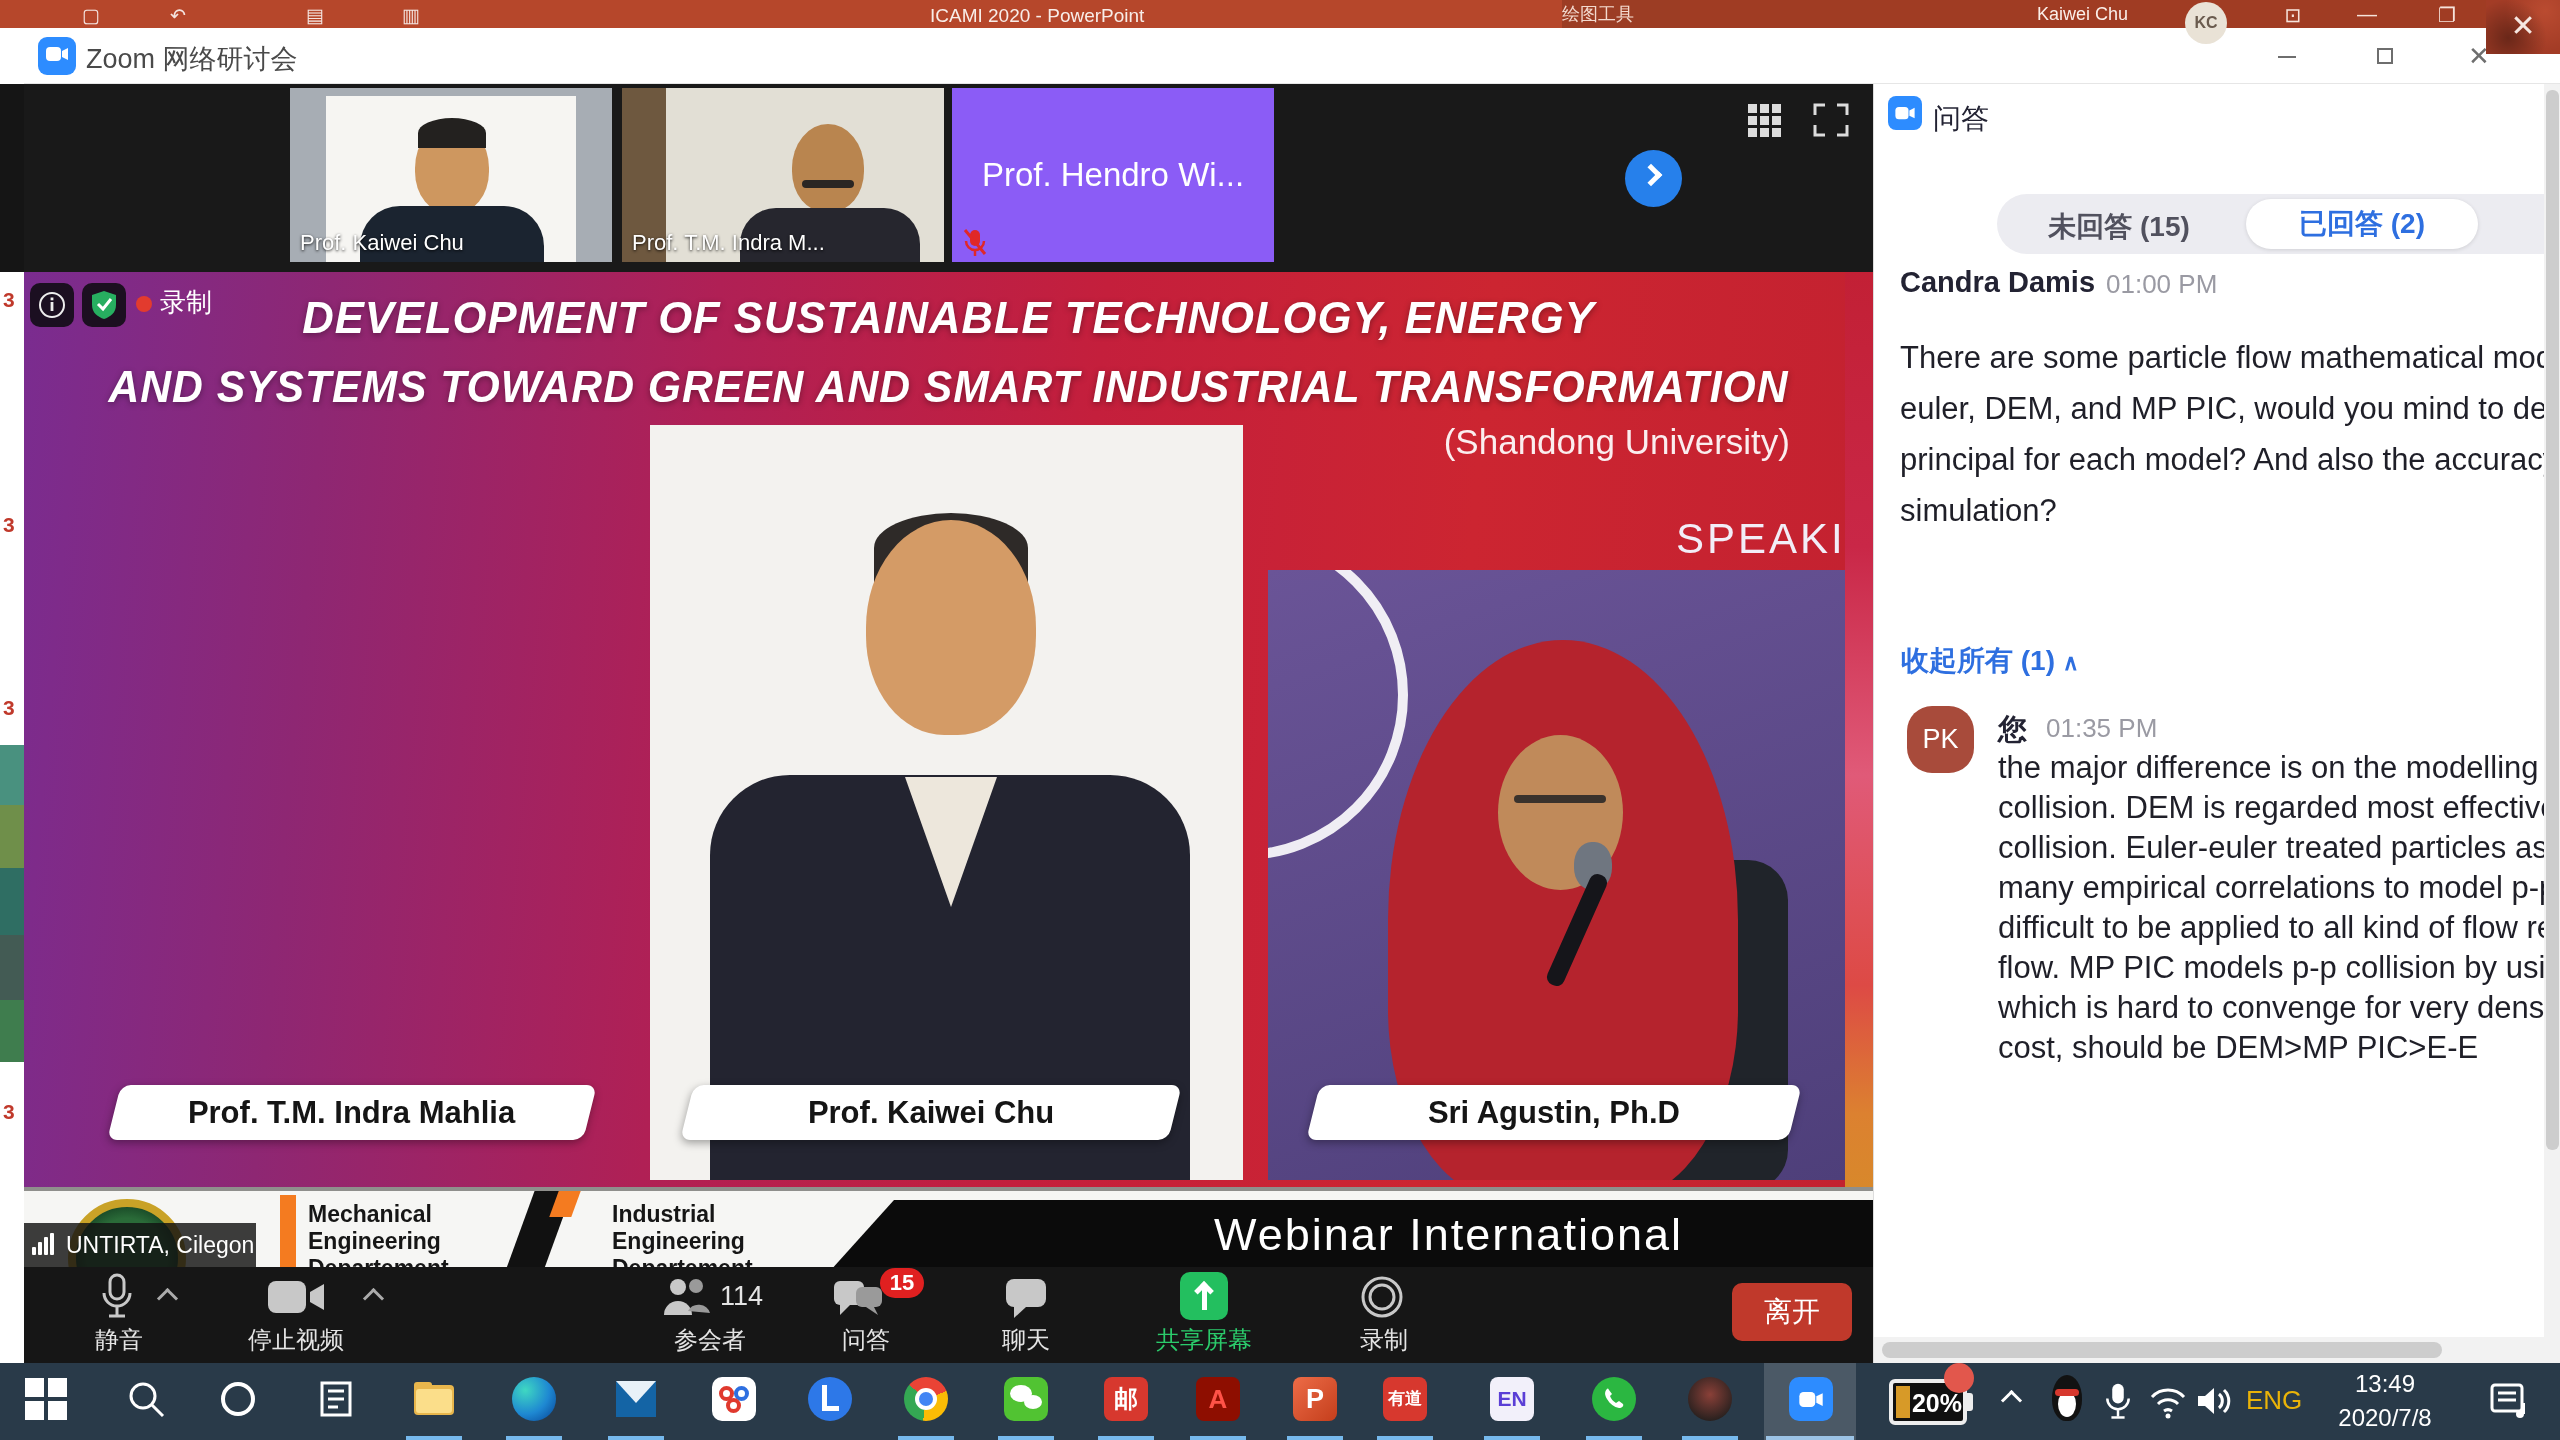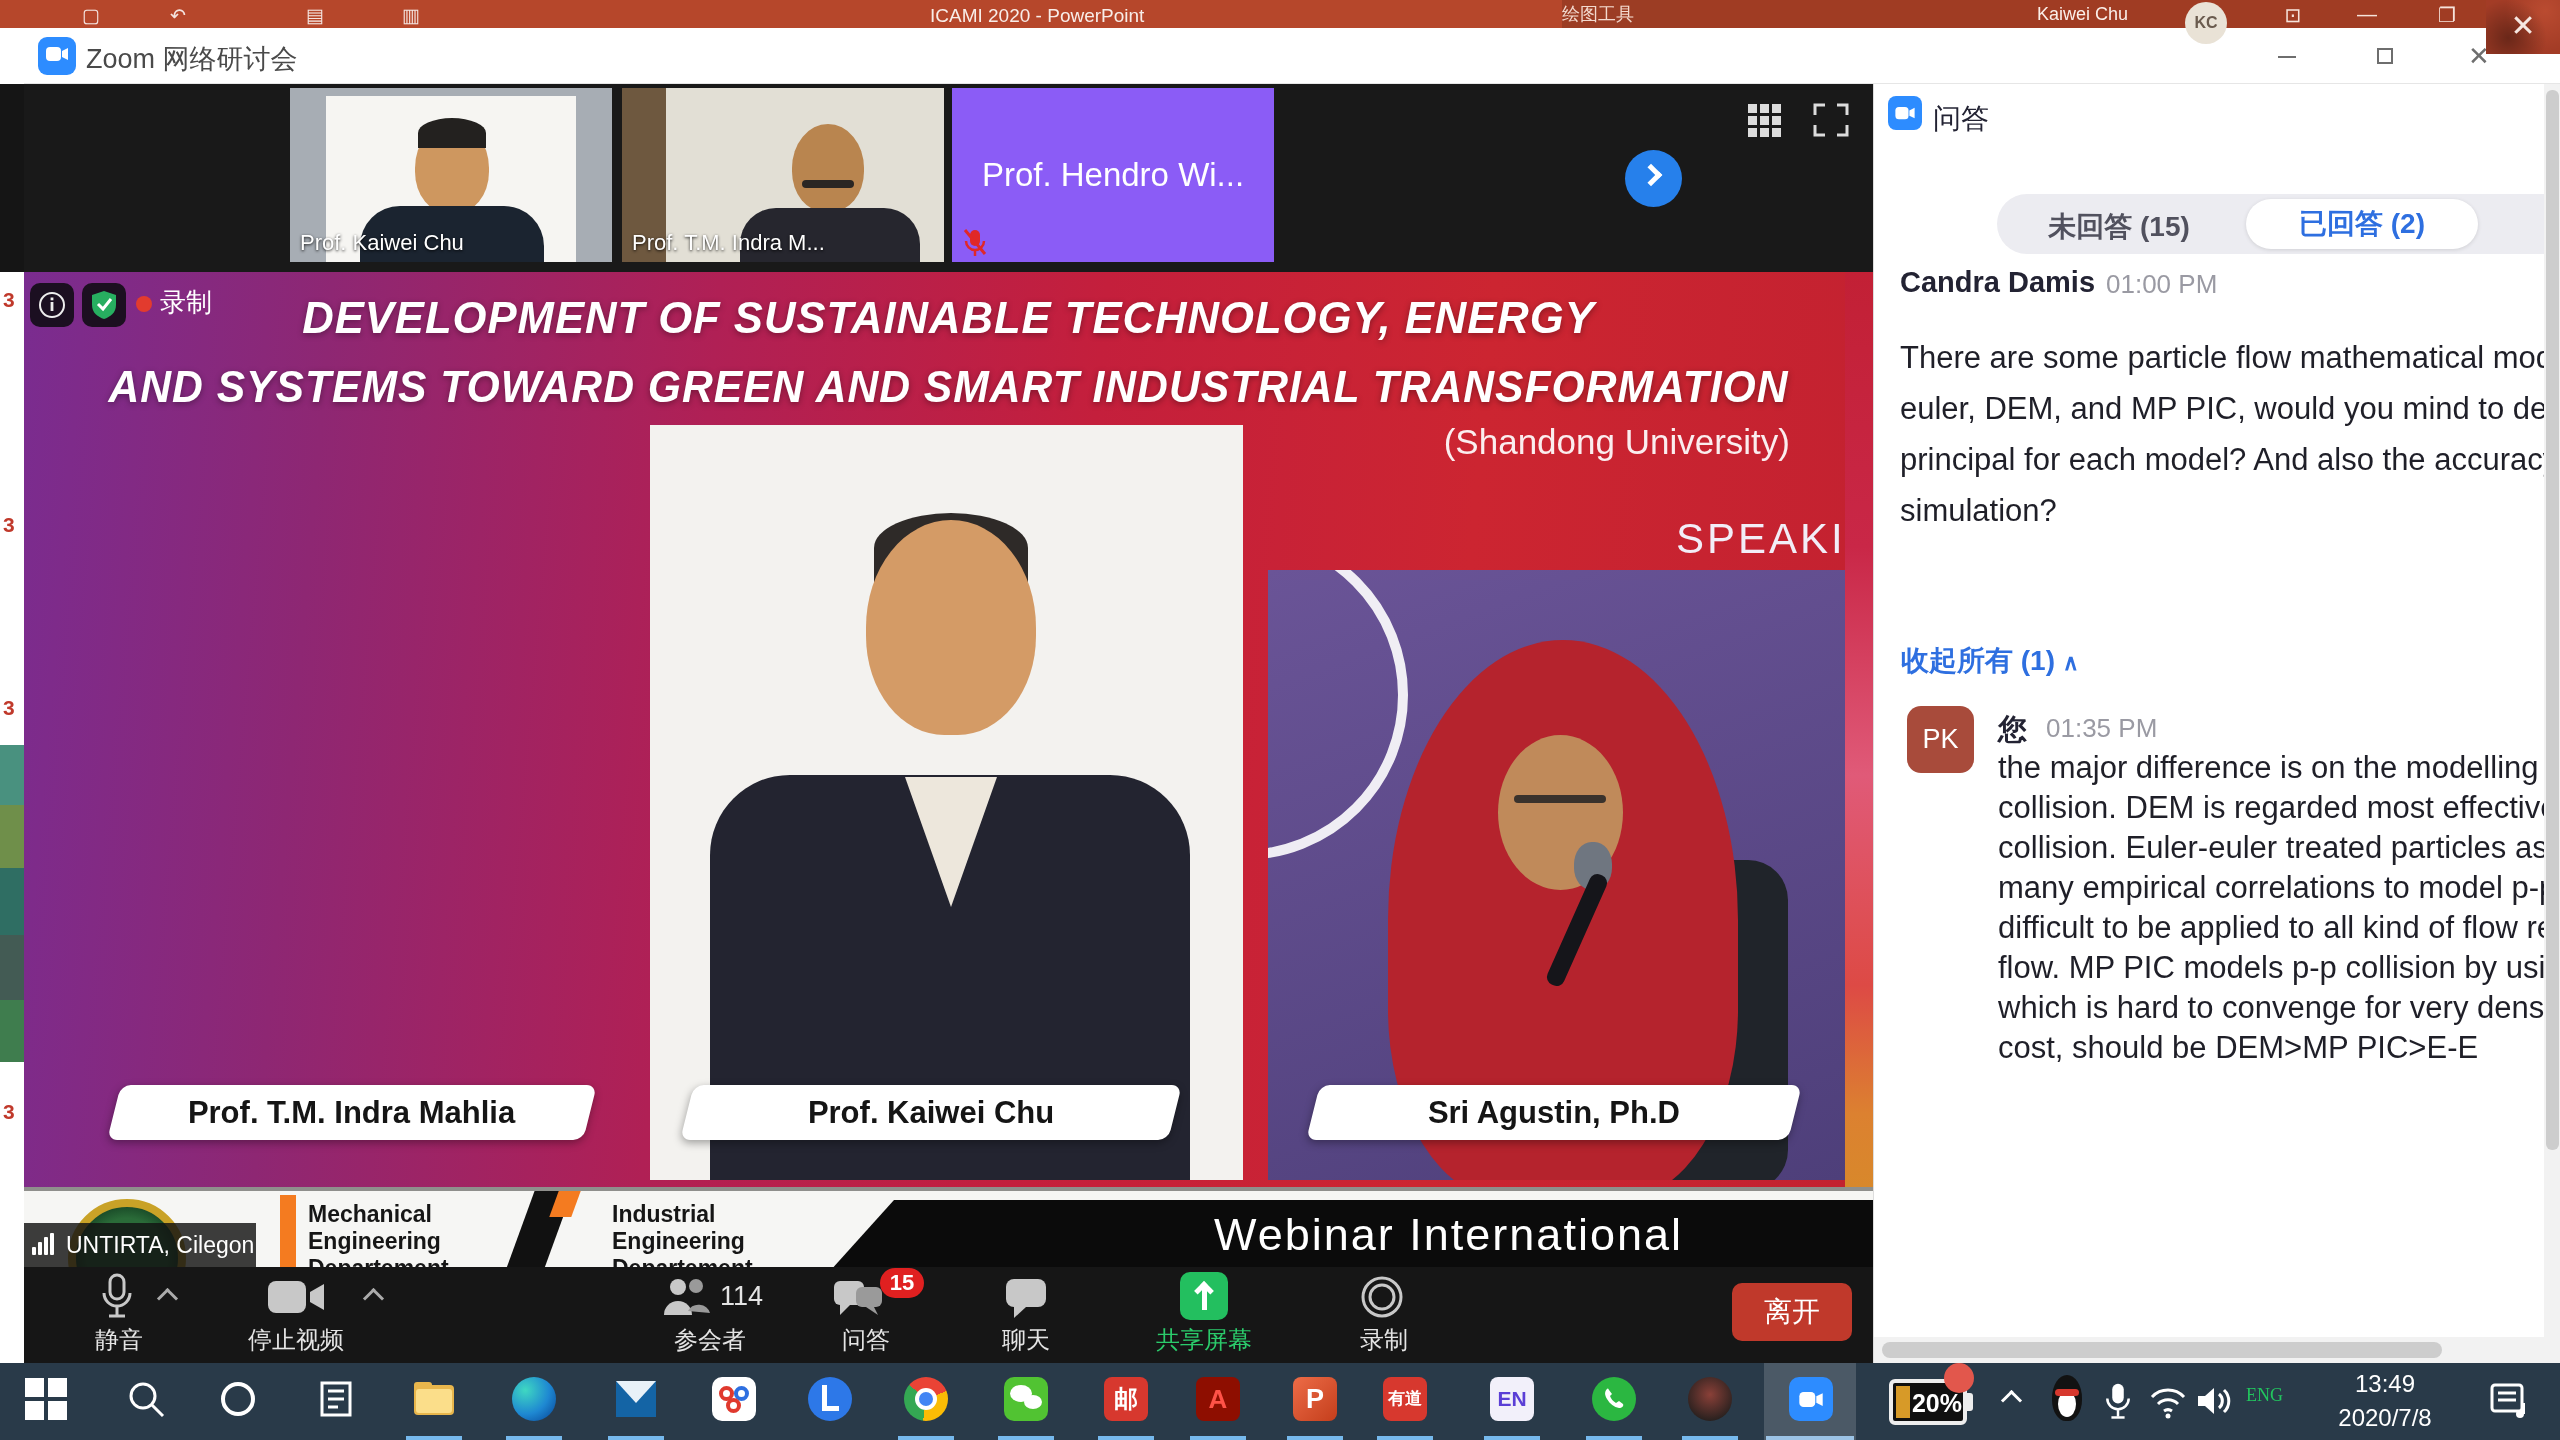--- a/index.html
+++ b/index.html
@@ -105,37 +105,37 @@
 
 #qa-panel { left:1873px; top:84px; width:687px; height:1279px; background:#FFFFFF; border-left:1px solid #DDDDDD; overflow:hidden; }
 #qa-header-title { left:59px; top:16px; font-size:28px; color:#232333; font-weight:500; }
 #qa-tabs { left:123px; top:110px; width:640px; height:60px; background:#ECECF1; border-radius:32px; }
 #tab-unanswered { left:130px; top:124px; width:230px; height:34px; font-size:28px; font-weight:bold; color:#51515E; text-align:center; }
 #tab-answered { left:372px; top:115px; width:232px; height:50px; background:#FFFFFF; border-radius:26px; box-shadow:0 1px 4px rgba(0,0,0,.12); color:#2E6FE0; font-size:28px; font-weight:bold; text-align:center; line-height:50px; }
 .qa-author { font-size:29px; font-weight:bold; color:#232333; }
 .qa-time { font-size:26px; color:#9A9AA3; }
 .qa-line { font-size:31px; color:#1F1F28; }
 #collapse-all { left:27px; top:558px; font-size:28px; font-weight:bold; color:#2E6FE0; }
-#pk-avatar { left:33px; top:622px; width:67px; height:67px; border-radius:14px; background:#A84B3B; color:#FFFFFF; font-size:27px; text-align:center; line-height:67px; }
+#pk-avatar { left:33px; top:622px; width:67px; height:67px; border-radius:25px; background:#A84B3B; color:#FFFFFF; font-size:27px; text-align:center; line-height:67px; }
 #v-scroll { left:670px; top:0; width:17px; height:1279px; background:#F2F2F2; }
 #v-thumb { left:672px; top:6px; width:13px; height:1060px; background:#CDCDCD; border-radius:6px; }
 #h-scroll { left:0; top:1253px; width:670px; height:26px; background:#F2F2F2; }
 #h-thumb { left:8px; top:1258px; width:560px; height:16px; background:#CDCDCD; border-radius:8px; }
 
 
 #taskbar { left:0; top:1363px; width:2560px; height:77px; background:#293A49; }
 .tb-cell { top:14px; width:44px; height:44px; }
 .underline { top:73px; height:4px; width:56px; background:#76B9ED; }
 #zoom-active { left:1764px; top:0; width:92px; height:77px; background:rgba(255,255,255,.16); }
 .app-sq { width:44px; height:44px; border-radius:8px; color:#fff; text-align:center; }
 #battery { left:1889px; top:16px; width:78px; height:46px; border:4px solid #EDEDED; border-radius:6px; background:#101010; }
 #battery .fill { position:absolute; left:3px; top:3px; width:14px; height:32px; background:#D79A28; }
 #battery .pct { position:absolute; left:16px; top:6px; width:56px; text-align:center; color:#FFFFFF; font-size:25px; font-weight:bold; }
 #battery-nub { left:1967px; top:30px; width:6px; height:18px; background:#EDEDED; border-radius:0 3px 3px 0; }
-.tray-text { color:#22c55e; font-size:18px;font-family:Liberation Serif, serif; }
+.tray-text { color:#eab308; font-size:26px; }
 #clock-block { left:2325px; top:4px; width:120px; text-align:center; color:#FFFFFF; }
 #clock-block div { font-size:24px; line-height:34px; }
 
 #penguin { left:2050px; top:12px; width:34px; height:50px; }
 #penguin .bodyp { position:absolute; left:2px; top:0; width:30px; height:46px; border-radius:50% 50% 46% 46%; background:#121212; }
 #penguin .belly { position:absolute; left:8px; top:16px; width:18px; height:26px; border-radius:50%; background:#FFFFFF; }
 #penguin .scarf { position:absolute; left:5px; top:14px; width:24px; height:7px; border-radius:4px; background:#D7382E; }
 </style>
 </head>
 <body>

